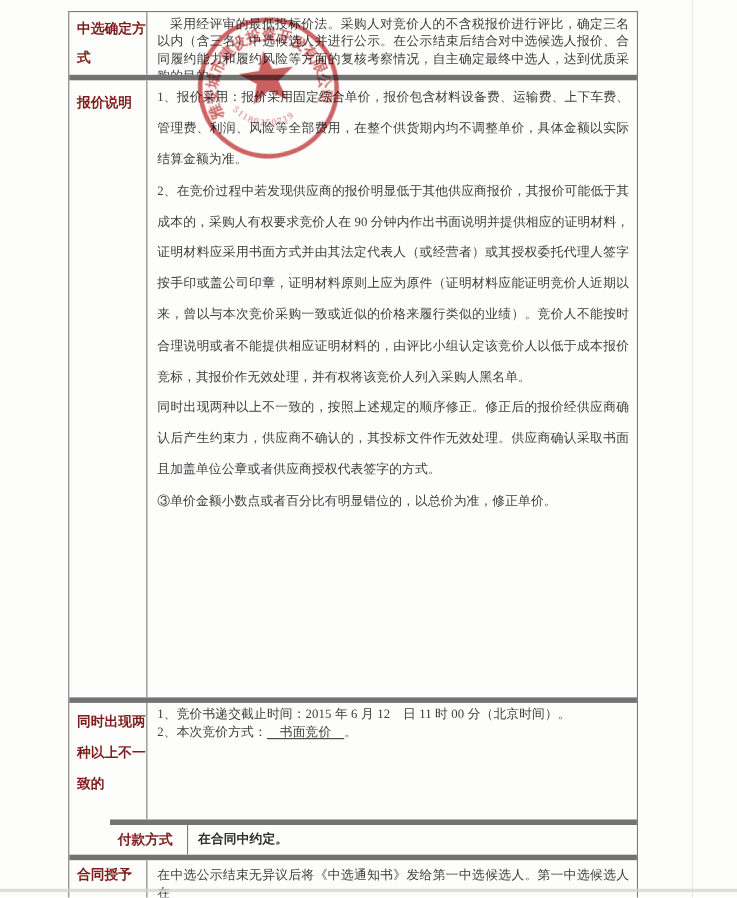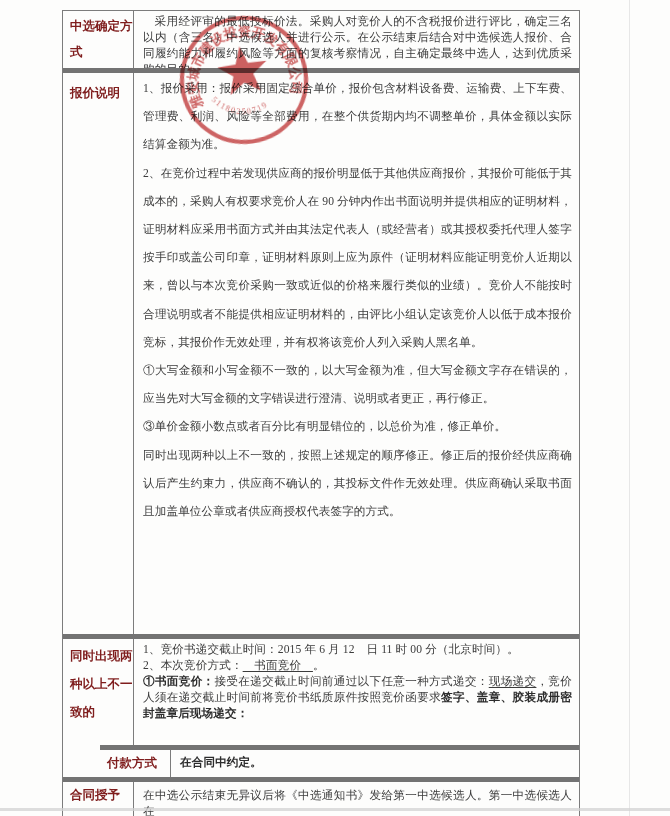--- a/index.html
+++ b/index.html
@@ -57,31 +57,29 @@
     <div class="label">中选确定方式</div>
     <div class="content">
         <p><span>采用经评审的最低投标价法。采购人对竞价人的不含税报价进行评比，确定三名以内（含三名）中选候选人并进行公示。在公示结束后结合对中选候选人报价、合同履约能力和履约风险等方面的复核考察情况，自主确定最终中选人，达到优质采购的目的。</span></p>
       </div>
   </div>
   <div class="row r2">
     <div class="label">报价说明</div>
     <div class="content">
         <p><span>1、报价采用：报价采用固定综合单价，报价包含材料设备费、运输费、上下车费、管理费、利润、风险等全部费用，在整个供货期内均不调整单价，具体金额以实际结算金额为准。</span></p>
         <p><span>2、在竞价过程中若发现供应商的报价明显低于其他供应商报价，其报价可能低于其成本的，采购人有权要求竞价人在 90 分钟内作出书面说明并提供相应的证明材料，证明材料应采用书面方式并由其法定代表人（或经营者）或其授权委托代理人签字按手印或盖公司印章，证明材料原则上应为原件（证明材料应能证明竞价人近期以来，曾以与本次竞价采购一致或近似的价格来履行类似的业绩）。竞价人不能按时合理说明或者不能提供相应证明材料的，由评比小组认定该竞价人以低于成本报价竞标，其报价作无效处理，并有权将该竞价人列入采购人黑名单。</span></p>
-        <p><span>①大写金额和小写金额不一致的，以大写金额为准，但大写金额文字存在错误的，应当先对大写金额的文字错误进行澄清、说明或者更正，再行修正。</span></p>
+        <p><span>同时出现两种以上不一致的，按照上述规定的顺序修正。修正后的报价经供应商确认后产生约束力，供应商不确认的，其投标文件作无效处理。供应商确认采取书面且加盖单位公章或者供应商授权代表签字的方式。</span></p>
         <p><span>③单价金额小数点或者百分比有明显错位的，以总价为准，修正单价。</span></p>
-        <p><span>同时出现两种以上不一致的，按照上述规定的顺序修正。修正后的报价经供应商确认后产生约束力，供应商不确认的，其投标文件作无效处理。供应商确认采取书面且加盖单位公章或者供应商授权代表签字的方式。</span></p>
       </div>
   </div>
   <div class="row r3">
     <div class="label">同时出现两种以上不一致的</div>
     <div class="content">
         <p><span>1、竞价书递交截止时间：2015 年 6 月 12　日 11 时 00 分（北京时间）。</span></p>
         <p><span>2、本次竞价方式：</span><span class="u">　书面竞价　</span><span>。</span></p>
-        <p><span class="b">①书面竞价：</span><span>接受在递交截止时间前通过以下任意一种方式递交：</span><span class="u">现场递交</span><span>，竞价人须在递交截止时间前将竞价书纸质原件按照竞价函要求</span><span class="b">签字、盖章、胶装成册密封盖章后现场递交：</span></p>
       </div>
   </div>
   <div class="row r4">
     <div class="label">付款方式</div>
     <div class="content">
         <p><span class="b">在合同中约定。</span></p>
       </div>
   </div>
   <div class="row r5">
     <div class="label">合同授予</div>

